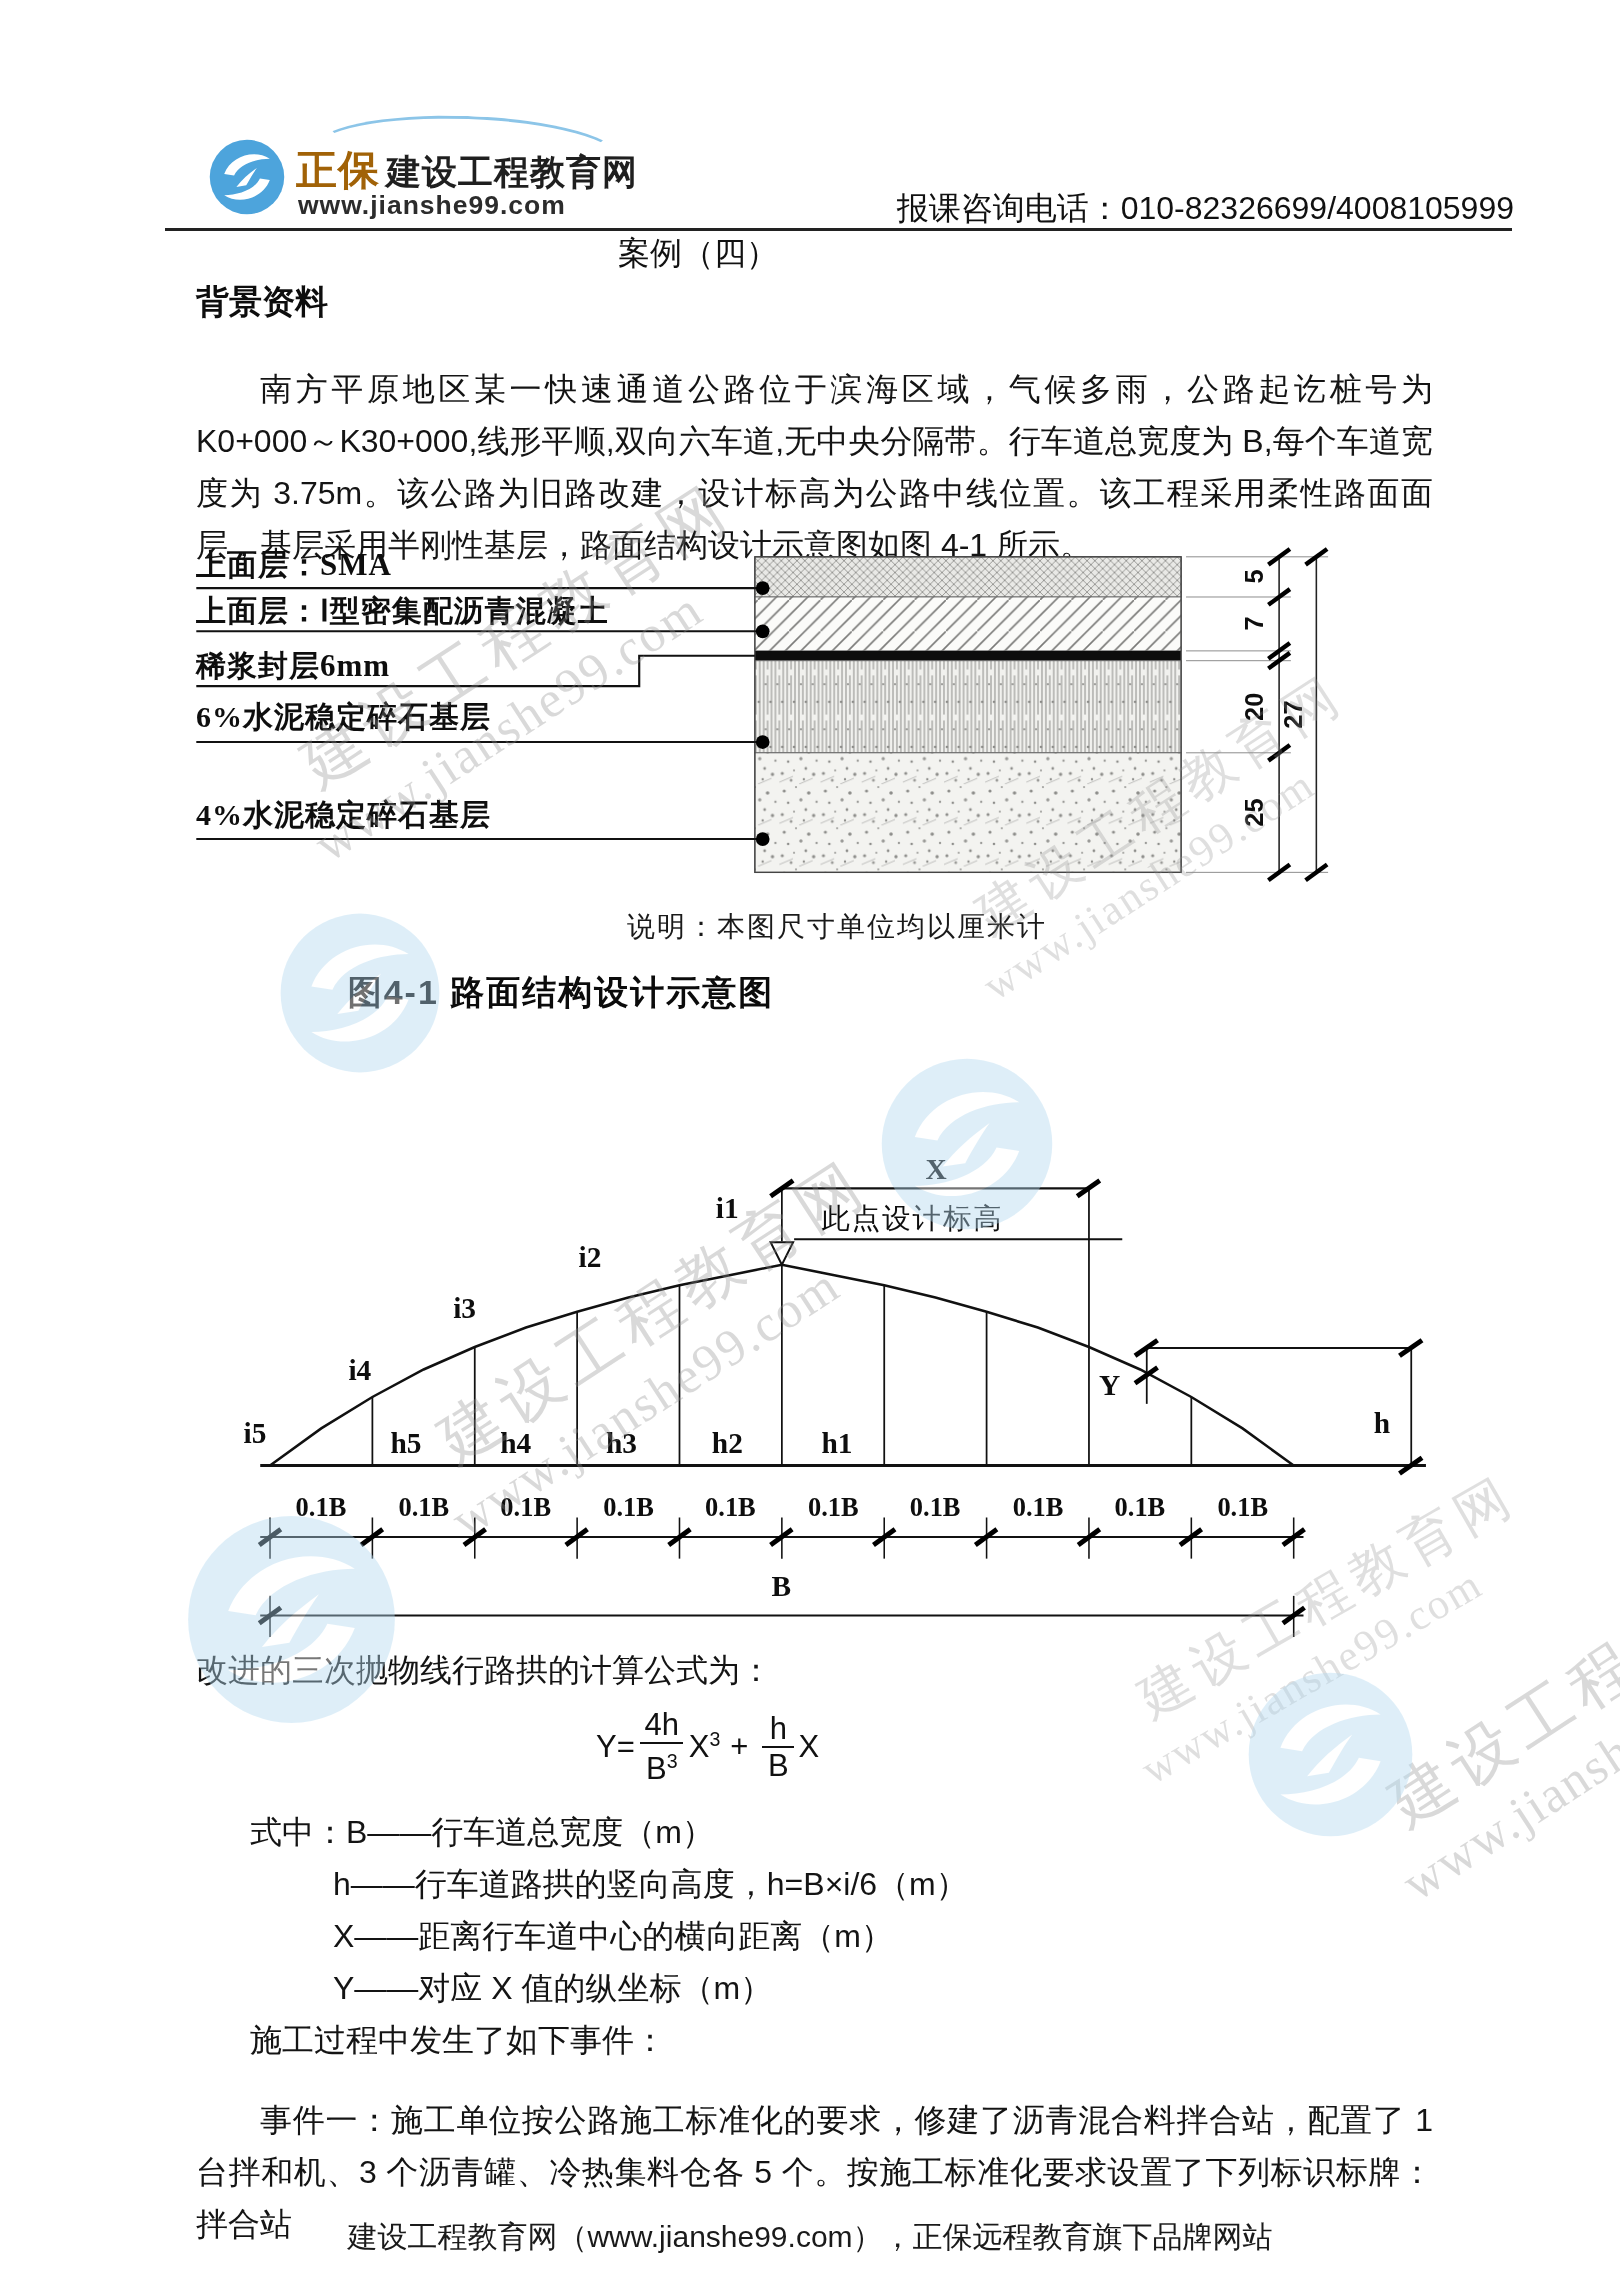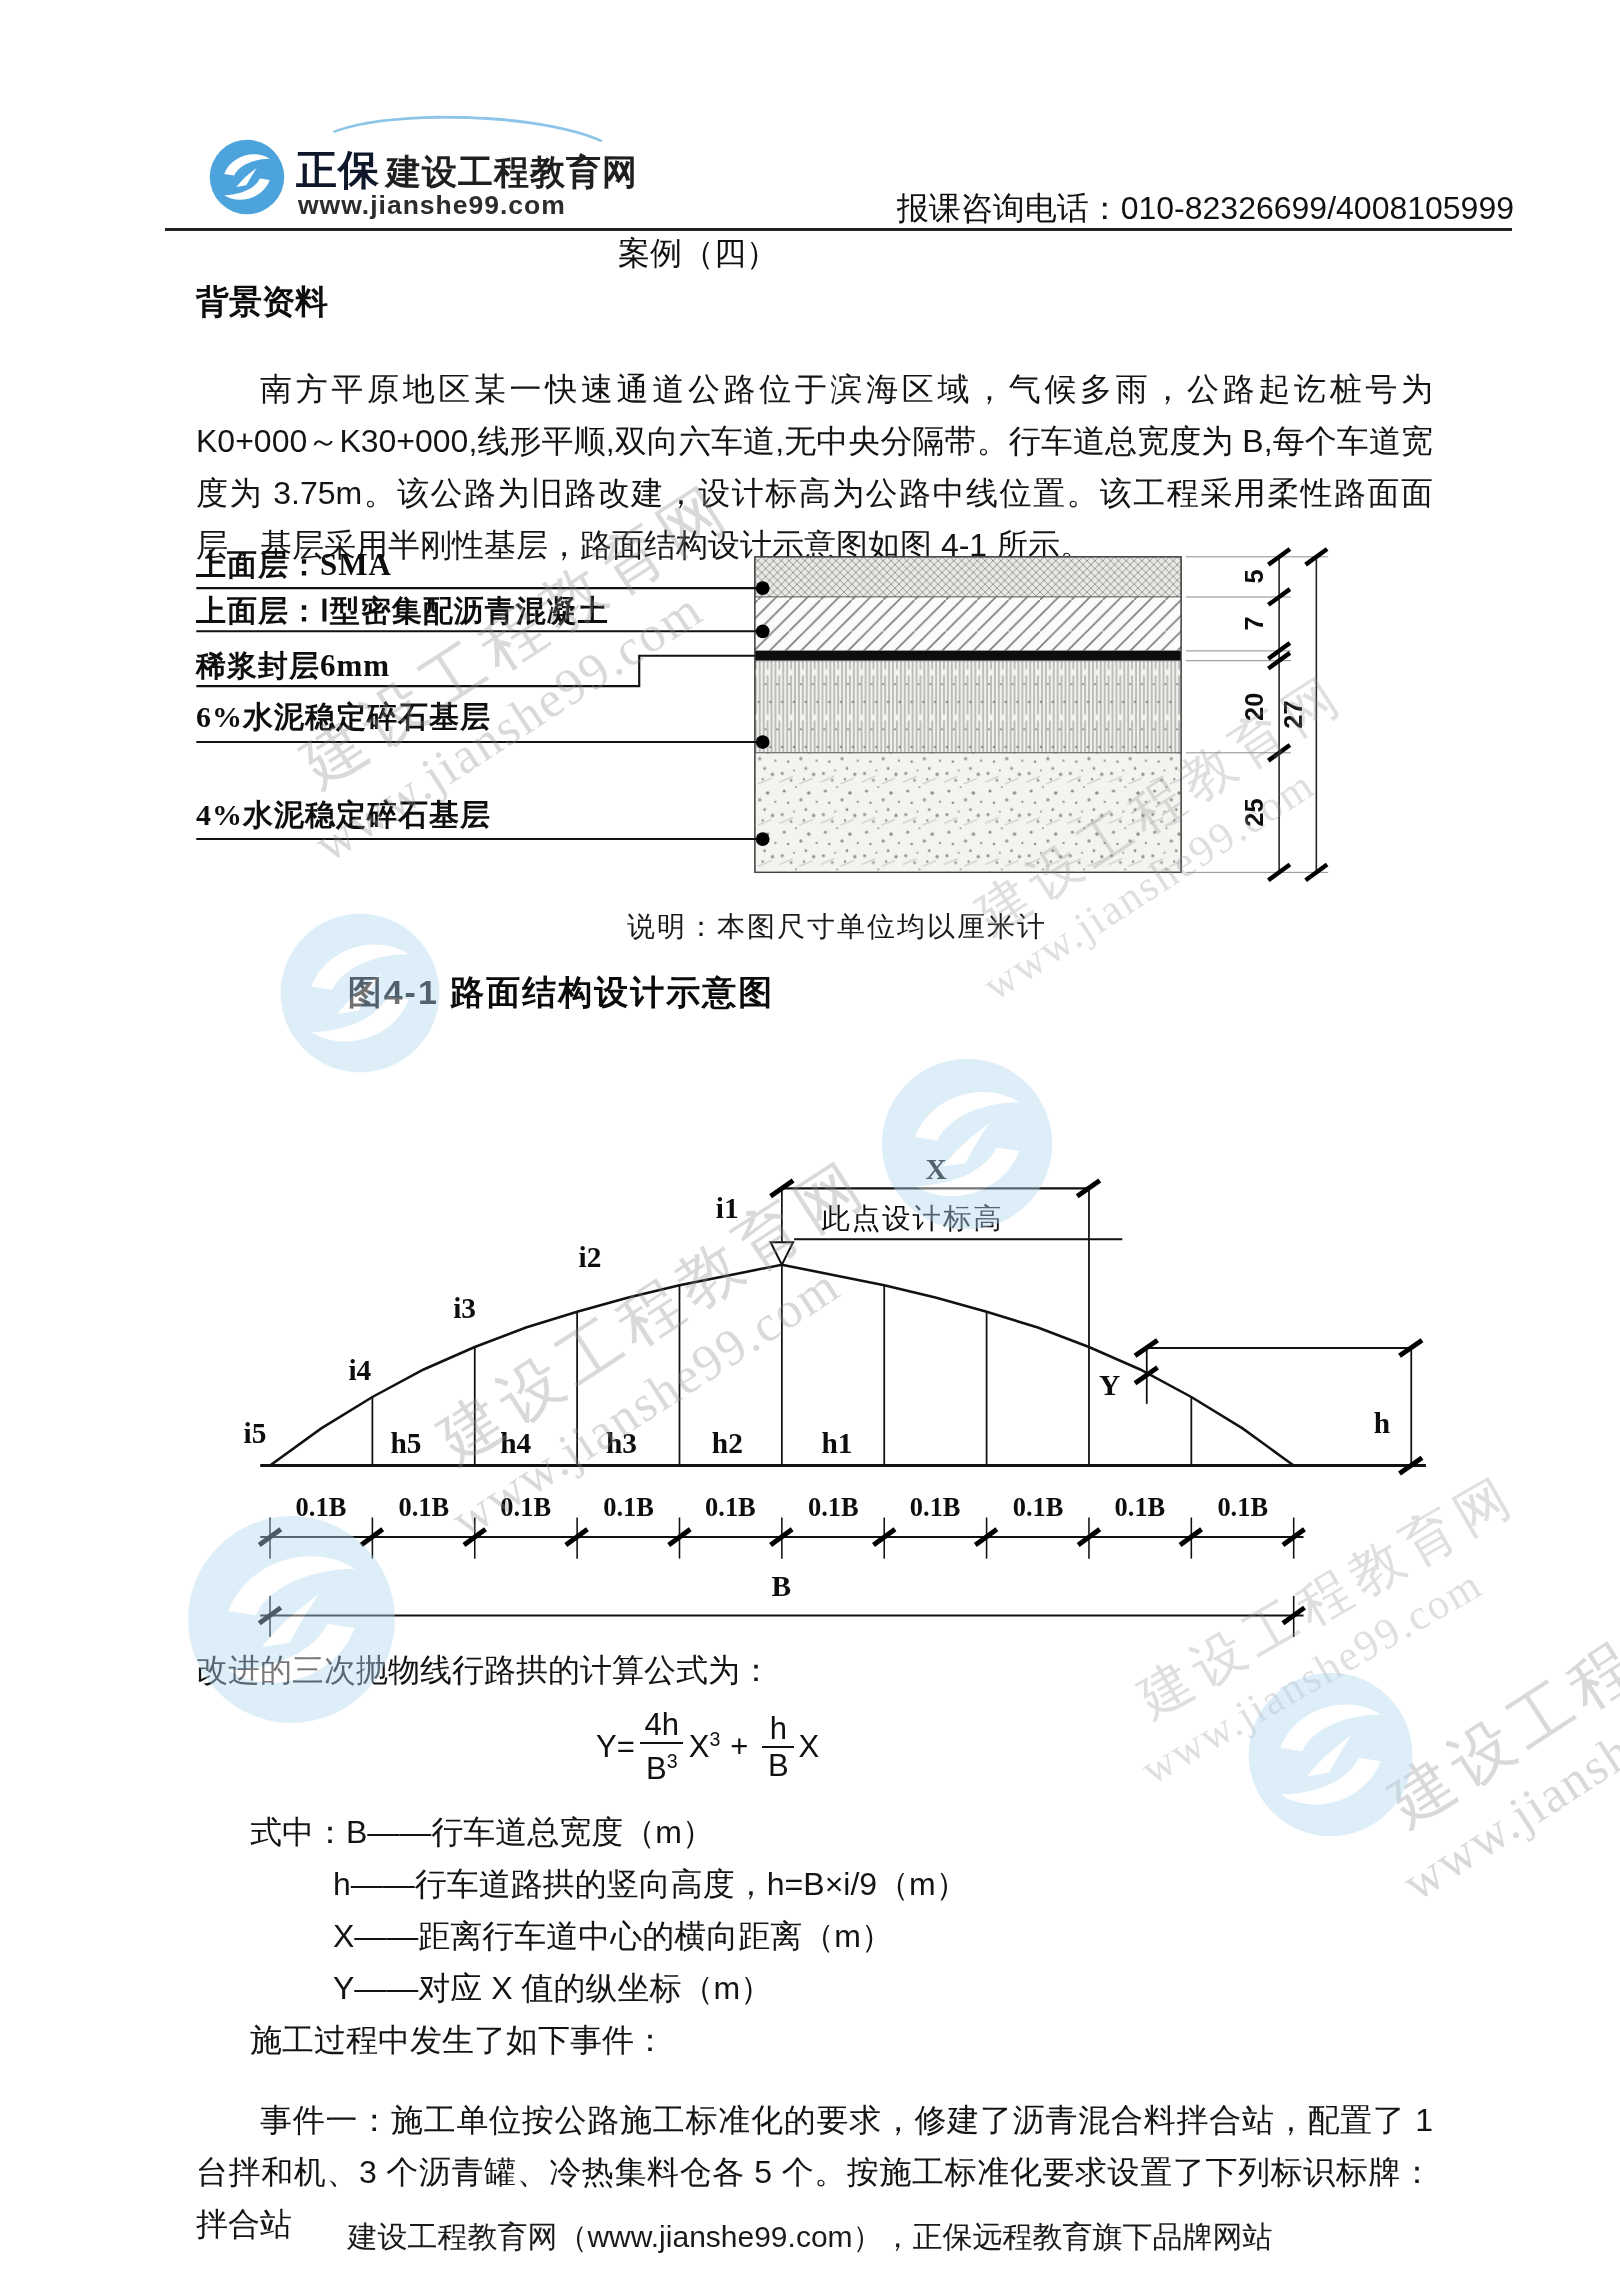--- a/index.html
+++ b/index.html
@@ -3,21 +3,21 @@
 <meta charset="utf-8">
 <style>
   html,body{margin:0;padding:0;background:#888;}
   .page{position:relative;width:1620px;height:2291px;background:#ffffff;overflow:hidden;
         font-family:"Liberation Sans",sans-serif;color:#141414;}
   .abs{position:absolute;}
   .z1{z-index:1;}
   
   .logo-circle{position:absolute;left:209px;top:137px;width:76px;height:80px;}
   .brand-row{position:absolute;left:296px;top:143px;display:flex;align-items:baseline;white-space:nowrap;}
-  .brand-blue{font-size:41px;font-weight:700;color:#0f172a;letter-spacing:1px;}
+  .brand-blue{font-size:41px;font-weight:700;color:#a16207;letter-spacing:1px;}
   .brand-black{font-size:35px;font-weight:700;color:#1f1f1f;margin-left:5.9px;letter-spacing:1px;}
   .brand-site{position:absolute;left:298px;top:190px;font-size:26.5px;font-weight:700;color:#2c2c2c;letter-spacing:1px;}
   .brand-arc{position:absolute;left:312px;top:116px;width:304px;height:71px;border:3.9px solid transparent;
              border-top:3.9px solid #8cc5e8;border-radius:50%;transform:rotate(2deg);}
   .phone{position:absolute;left:627px;top:187px;width:887px;text-align:right;font-size:32px;color:#111;}
   .header-rule{position:absolute;left:165px;top:228px;width:1347px;height:2.9px;background:#222;}
   .doc-title{position:absolute;left:0;top:232px;width:1396px;text-align:center;font-size:32px;color:#111;}
   .section-heading{position:absolute;left:196px;top:280px;font-size:33px;font-weight:700;color:#0d0d0d;text-align:right;}
   
   .para{position:absolute;font-size:32px;line-height:52px;text-align:justify;color:#141414;}
@@ -337,21 +337,21 @@
     <span><span>X</span><sup>3</sup></span>
     <span class="op">+</span>
     <span class="frac">
       <span class="num">h</span>
       <span class="den">B</span>
     </span>
     <span>X</span>
   </div>
 
   <div class="def-line" style="left:250px;top:1811px;">式中：B——行车道总宽度（m）</div>
-  <div class="def-line" style="left:333px;top:1863px;">h——行车道路拱的竖向高度，h=B×i/9（m）</div>
+  <div class="def-line" style="left:333px;top:1863px;">h——行车道路拱的竖向高度，h=B×i/6（m）</div>
   <div class="def-line" style="left:333px;top:1915px;">X——距离行车道中心的横向距离（m）</div>
   <div class="def-line" style="left:333px;top:1967px;">Y——对应 X 值的纵坐标（m）</div>
   <div class="def-line" style="left:250px;top:2019px;">施工过程中发生了如下事件：</div>
 
   <p class="para pevent">事件一：施工单位按公路施工标准化的要求，修建了沥青混合料拌合站，配置了 1 台拌和机、3 个沥青罐、冷热集料仓各 5 个。按施工标准化要求设置了下列标识标牌：拌合站</p>
 
   <div class="footer">建设工程教育网（www.jianshe99.com），正保远程教育旗下品牌网站</div>
 </div>
 
 

